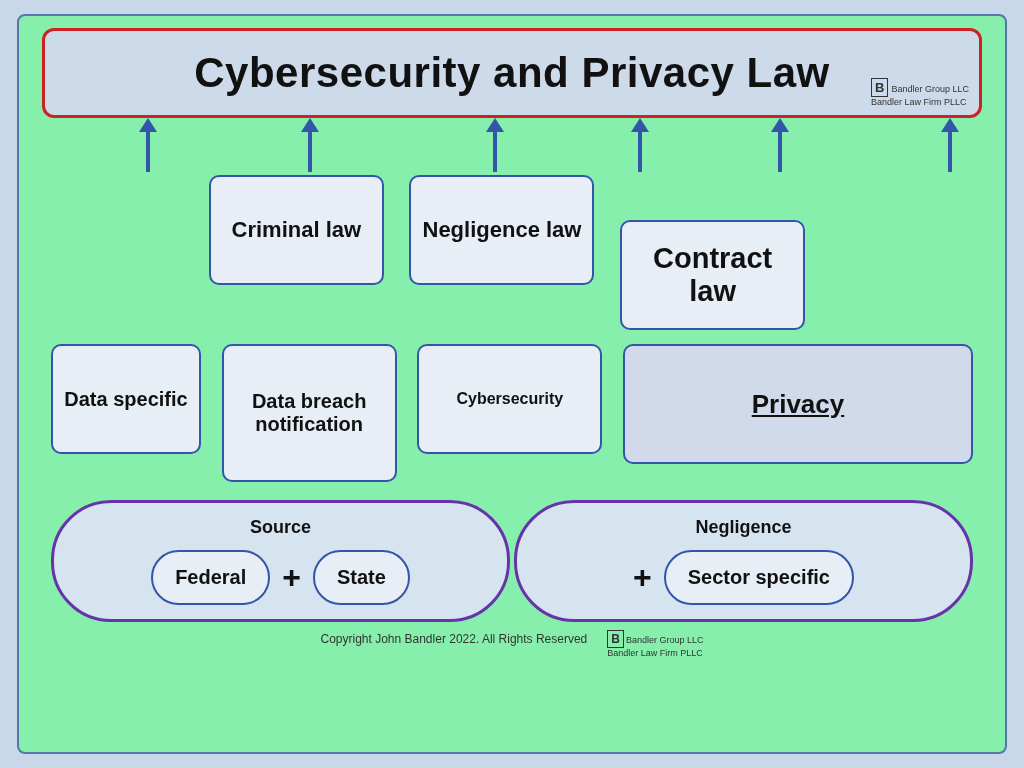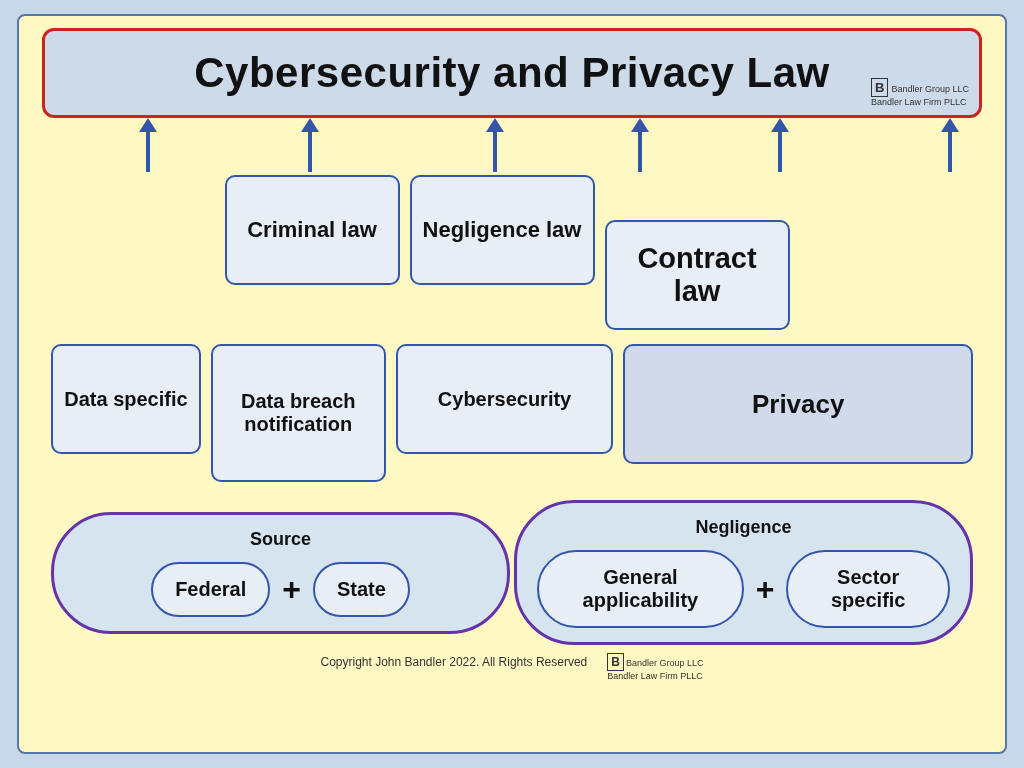--- a/index.html
+++ b/index.html
@@ -9,21 +9,21 @@
       background: #c8d8e8;
       font-family: Arial, sans-serif;
       overflow: hidden;
       display: flex;
       align-items: center;
       justify-content: center;
     }
     .diagram {
       width: 990px;
       height: 740px;
-      background: #fef9c3;
+      background: #86efac;
       border: 2px solid #5577aa;
       border-radius: 8px;
       position: relative;
       padding: 12px;
     }
 
     
     .title-box {
       border: 3px solid #cc2222;
       border-radius: 12px;
@@ -53,21 +53,21 @@
       font-weight: bold;
       font-size: 13px;
       border: 1.5px solid #333;
       padding: 1px 3px;
       margin-right: 3px;
     }
 
     
     .middle-row {
       display: flex;
-      justify-content: center;
+      justify-content: space-between;
       align-items: stretch;
       padding: 0 20px;
       gap: 0;
       margin-top: 2px;
     }
 
     .box {
       border: 2.5px solid #3355aa;
       border-radius: 10px;
       background: #e8eef6;
@@ -90,22 +90,22 @@
       display: flex;
       justify-content: space-between;
       align-items: stretch;
       padding: 0 20px;
       margin-top: 14px;
       gap: 10px;
     }
 
     .box-data-disposal { width: 150px; height: 110px; font-size: 20px; }
     .box-data-breach { width: 175px; height: 138px; font-size: 20px; }
-    .box-cybersecurity { width: 218px; height: 110px; font-size: 20px; }
-    .box-privacy { width: 350px; height: 120px; font-size: 26px; background: #d0daea; }
+    .box-cybersecurity { width: 185px; height: 110px; font-size: 16px; }
+    .box-privacy { width: 350px; height: 120px; font-size: 26px; background: #d0daea; text-decoration: underline; }
 
     
     .bottom-section {
       display: flex;
       justify-content: space-around;
       align-items: center;
       margin-top: 18px;
       padding: 0 20px;
       gap: 4px;
     }
@@ -284,23 +284,20 @@
         <div class="plus-sign">+</div>
         <div class="oval-box">
           <span>State</span>
         </div>
       </div>
     </div>
 
     <div class="group-oval">
       <div class="group-label">Negligence</div>
       <div class="group-inner">
-        <div class="oval-box">
-          <span>General applicability</span>
-        </div>
         <div class="plus-sign">+</div>
         <div class="oval-box">
           <span>Sector specific</span>
         </div>
       </div>
     </div>
   </div>
 
   <div class="copyright-row">
     <span class="copyright-text">Copyright John Bandler 2022. All Rights Reserved</span>

